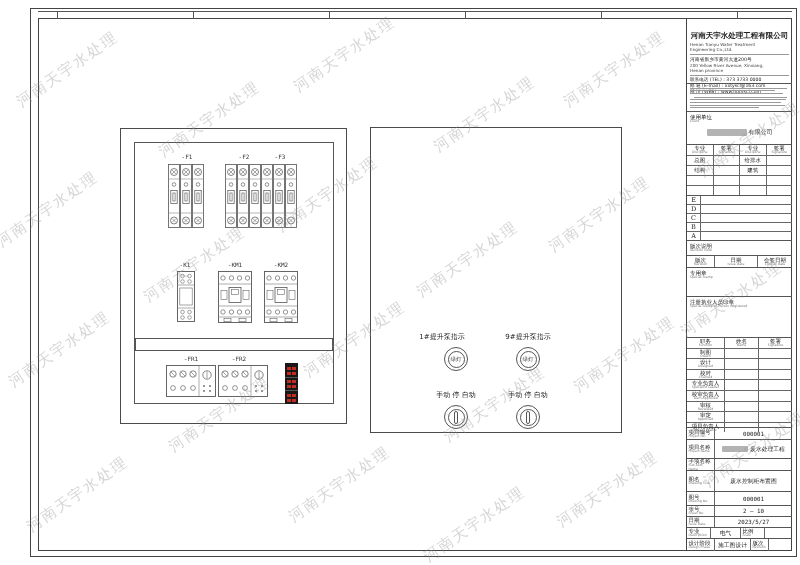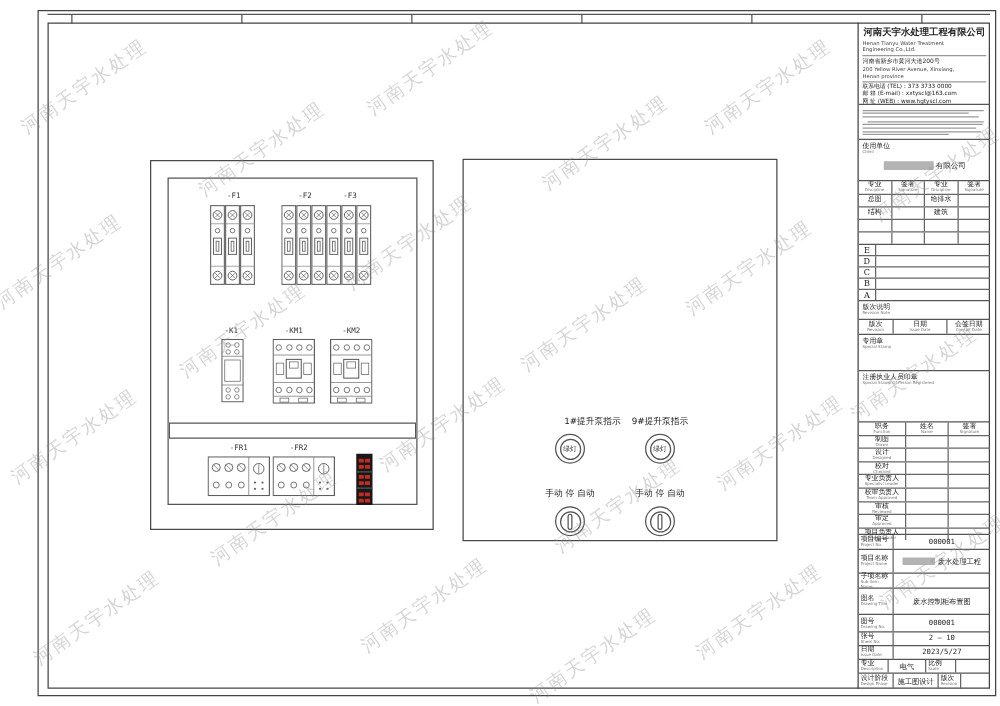--- a/index.html
+++ b/index.html
@@ -44,21 +44,21 @@
           font-size:15px; color:#111; letter-spacing:.5px; }
 
   
   .tb { position:absolute; left:686px; top:18px; width:106px; height:533px; border-left:1px solid #444;
         display:flex; flex-direction:column; background:transparent; font-size:6px; }
   .tb section { border-bottom:1px solid #555; position:relative; flex:none; }
   .tb section:last-child { border-bottom:none; }
   .cn { font-size:5.5px; line-height:6px; color:#222; }
   .en { font-size:3.2px; line-height:3.6px; color:#777; }
   .tb-company { height:66px; padding:2px 3px; text-align:center; }
-  .co-cn { font-size:7.5px; font-weight:bold; line-height:9px; margin-top:1px; }
+  .co-cn { font-size:7.5px; font-weight:bold; line-height:9px; margin-top:11px; }
   .co-en { font-size:4.2px; line-height:5px; color:#444; text-align:left; margin-top:2px; }
   .co-addr-cn { font-size:4.8px; line-height:6px; text-align:left; border-top:1px solid #999; margin-top:2px; padding-top:1.5px; }
   .co-addr-en { font-size:4.2px; line-height:5px; color:#444; text-align:left; }
   .co-contact { border-top:1px solid #999; margin-top:2px; padding-top:1.5px; text-align:left; }
   .co-contact div { font-size:4.6px; line-height:6px; color:#222; white-space:nowrap; }
   .tb-notes { height:28px; padding:2px 3px; }
   .tline { height:1px; background:#9a9a9a; margin:1.6px 0; }
   .tb-client { height:33px; padding:1.5px 3px; }
   .cl-value { margin-top:5px; display:flex; align-items:center; justify-content:center; gap:2px; }
   .redact { display:inline-block; width:40px; height:7px; background:#b3b3b3; border-radius:1px; }
@@ -263,21 +263,21 @@
       <span class="rd" style="left:2.3px;top:22px"></span>
       <span class="rd" style="left:7.3px;top:22px"></span>
       <span class="rd" style="left:2.3px;top:30.5px"></span>
       <span class="rd" style="left:7.3px;top:30.5px"></span>
       <span class="rd" style="left:2.3px;top:35.5px"></span>
       <span class="rd" style="left:7.3px;top:35.5px"></span>
     </div>
   </div>
 
   <div class="door">
-    <div class="pd-label" style="left:103px;top:204px;top:204px">1#提升泵指示</div>
+    <div class="pd-label" style="left:71px;top:204px;top:204px">1#提升泵指示</div>
     <div class="pd-label" style="left:157px;top:204px">9#提升泵指示</div>
     <div class="lamp" style="left:85px;top:219px">
       <div class="lamp-inner">
         <span>绿灯</span>
       </div>
     </div>
     <div class="lamp" style="left:157px;top:219px">
       <div class="lamp-inner">
         <span>绿灯</span>
       </div>

